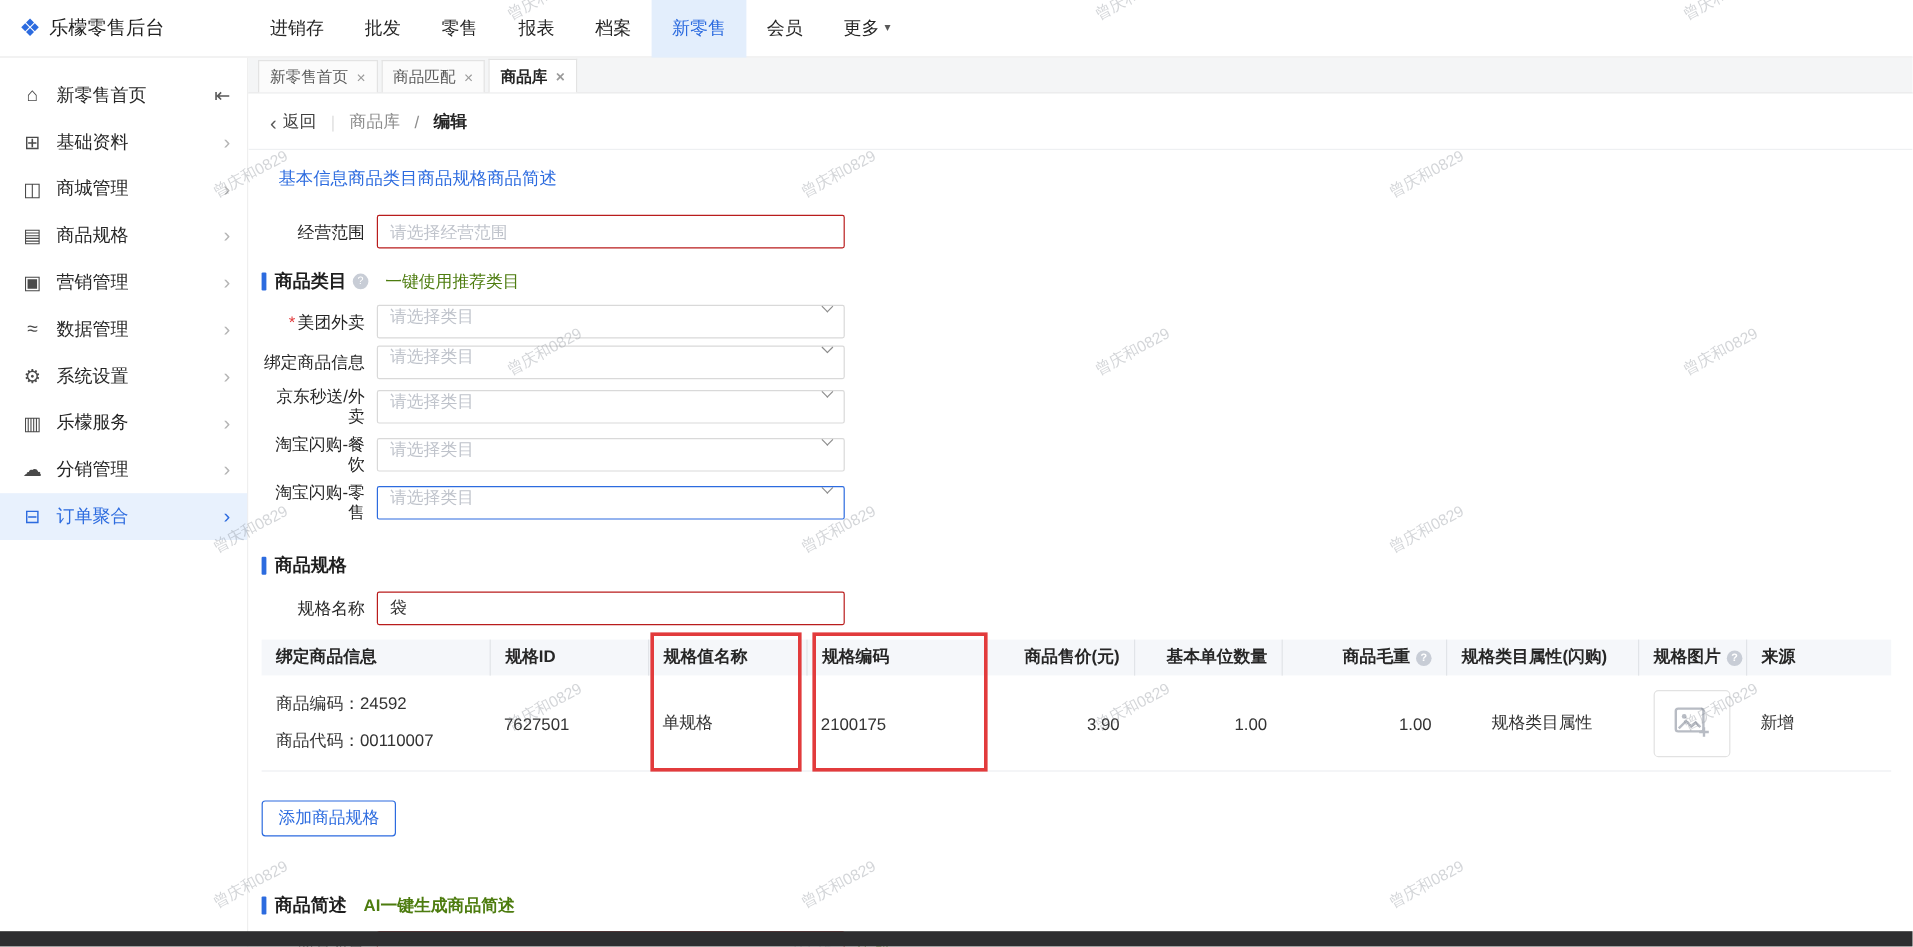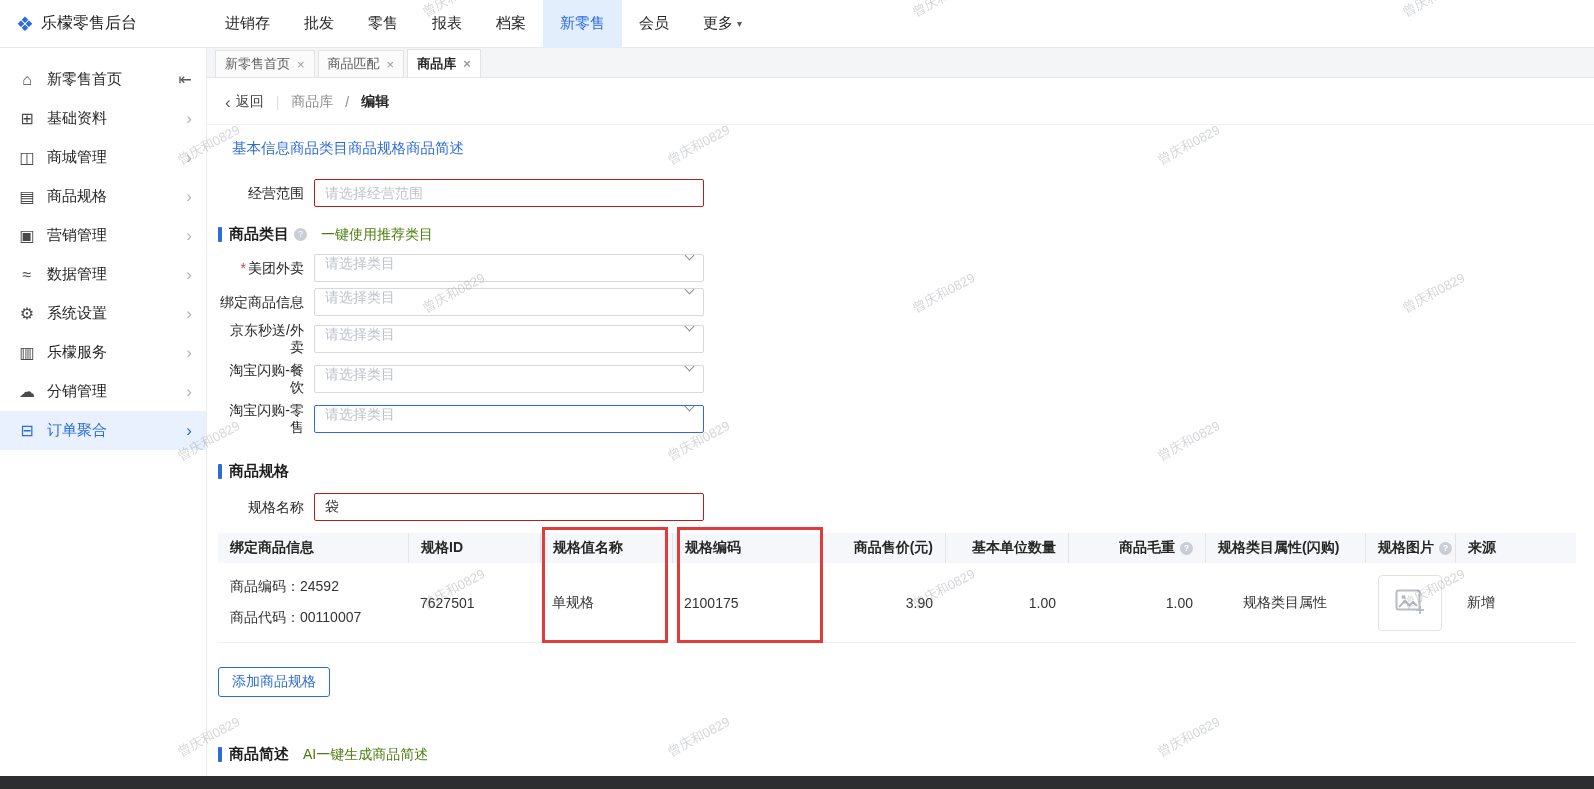--- a/index.html
+++ b/index.html
@@ -55,21 +55,21 @@
   .selectbox{width:390px;height:28px;border:1px solid #d9d9d9;border-radius:2px;background:#fff;display:flex;align-items:flex-start;justify-content:space-between;padding:0 10px;cursor:pointer}
   .selectbox .ph{color:#bfc3cb}
   .selectbox.focused{border-color:#2c6bdf}
   .chev{width:7px;height:7px;border-right:1.4px solid #8c8c8c;border-bottom:1.4px solid #8c8c8c;transform:rotate(45deg);margin-top:-3px;flex:none}
 
   .sec{display:flex;align-items:center;margin-left:11px}
   .bar{width:4px;height:15px;background:#2c6bdf;margin-right:7px;border-radius:1px;flex:none}
   .sec-title{font-weight:bold;font-size:15px;color:#1f1f1f}
   .info{display:inline-block;width:13px;height:13px;border-radius:50%;background:#c8cdd6;color:#fff;font-size:9px;line-height:13px;text-align:center;margin-left:5px;vertical-align:1px;flex:none}
   .link{color:#4d7c0f;cursor:pointer}
-  .link.bold{font-weight:normal}
+  .link.bold{font-weight:bold}
   .ml14{margin-left:14px}
 
   
   .table-wrap{position:relative;margin:12px 18px 12px 11px}
   .thead{display:flex;background:#f5f7fa;height:30px;align-items:center;font-weight:bold;color:#262626}
   .thead .cell + .cell{border-left:1px solid #e1e4e8}
   .trow{display:flex;min-height:80px;align-items:center;border-bottom:1px solid #edeff2;background:#fff}
   .cell{padding:0 12px;display:flex;align-items:center;height:100%;white-space:nowrap}
   .c0{width:190px}.c1{width:132px}.c2{width:132px}.c3{width:148px}.c4{width:125px}.c5{width:123px}.c6{width:137px}.c7{width:160px}.c8{width:90px}.c9{flex:1}
   .ar{justify-content:flex-end}

